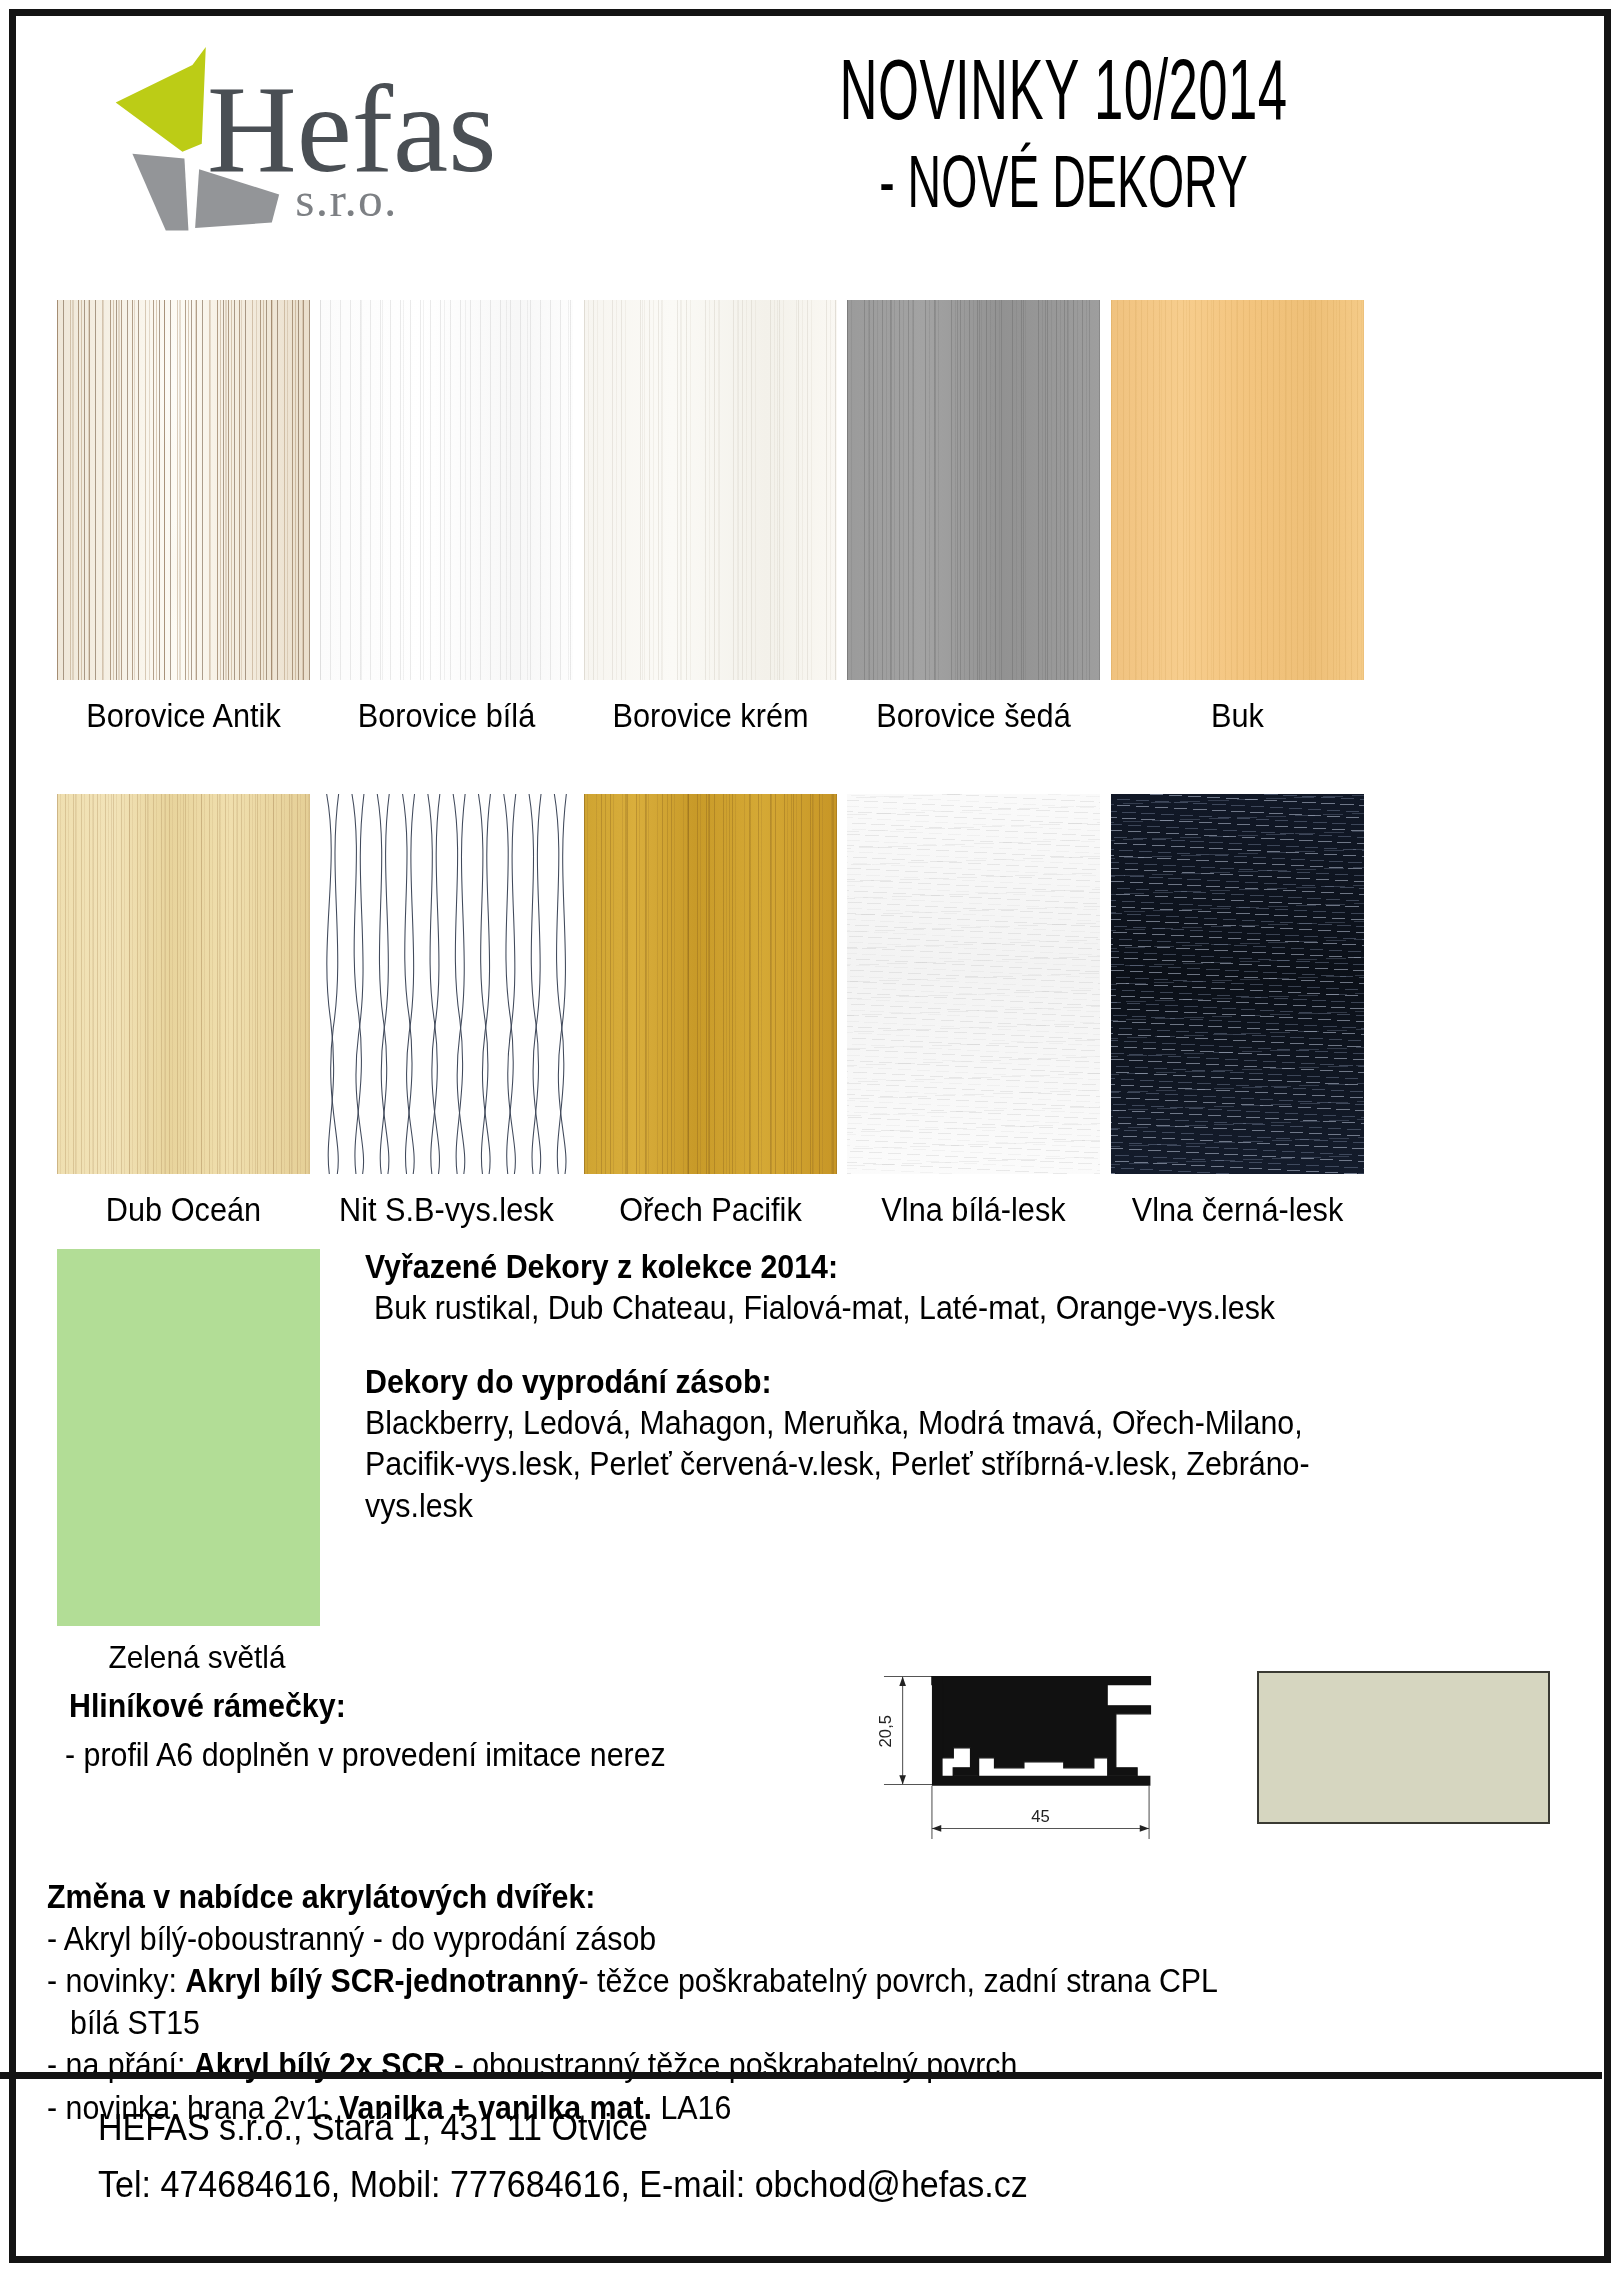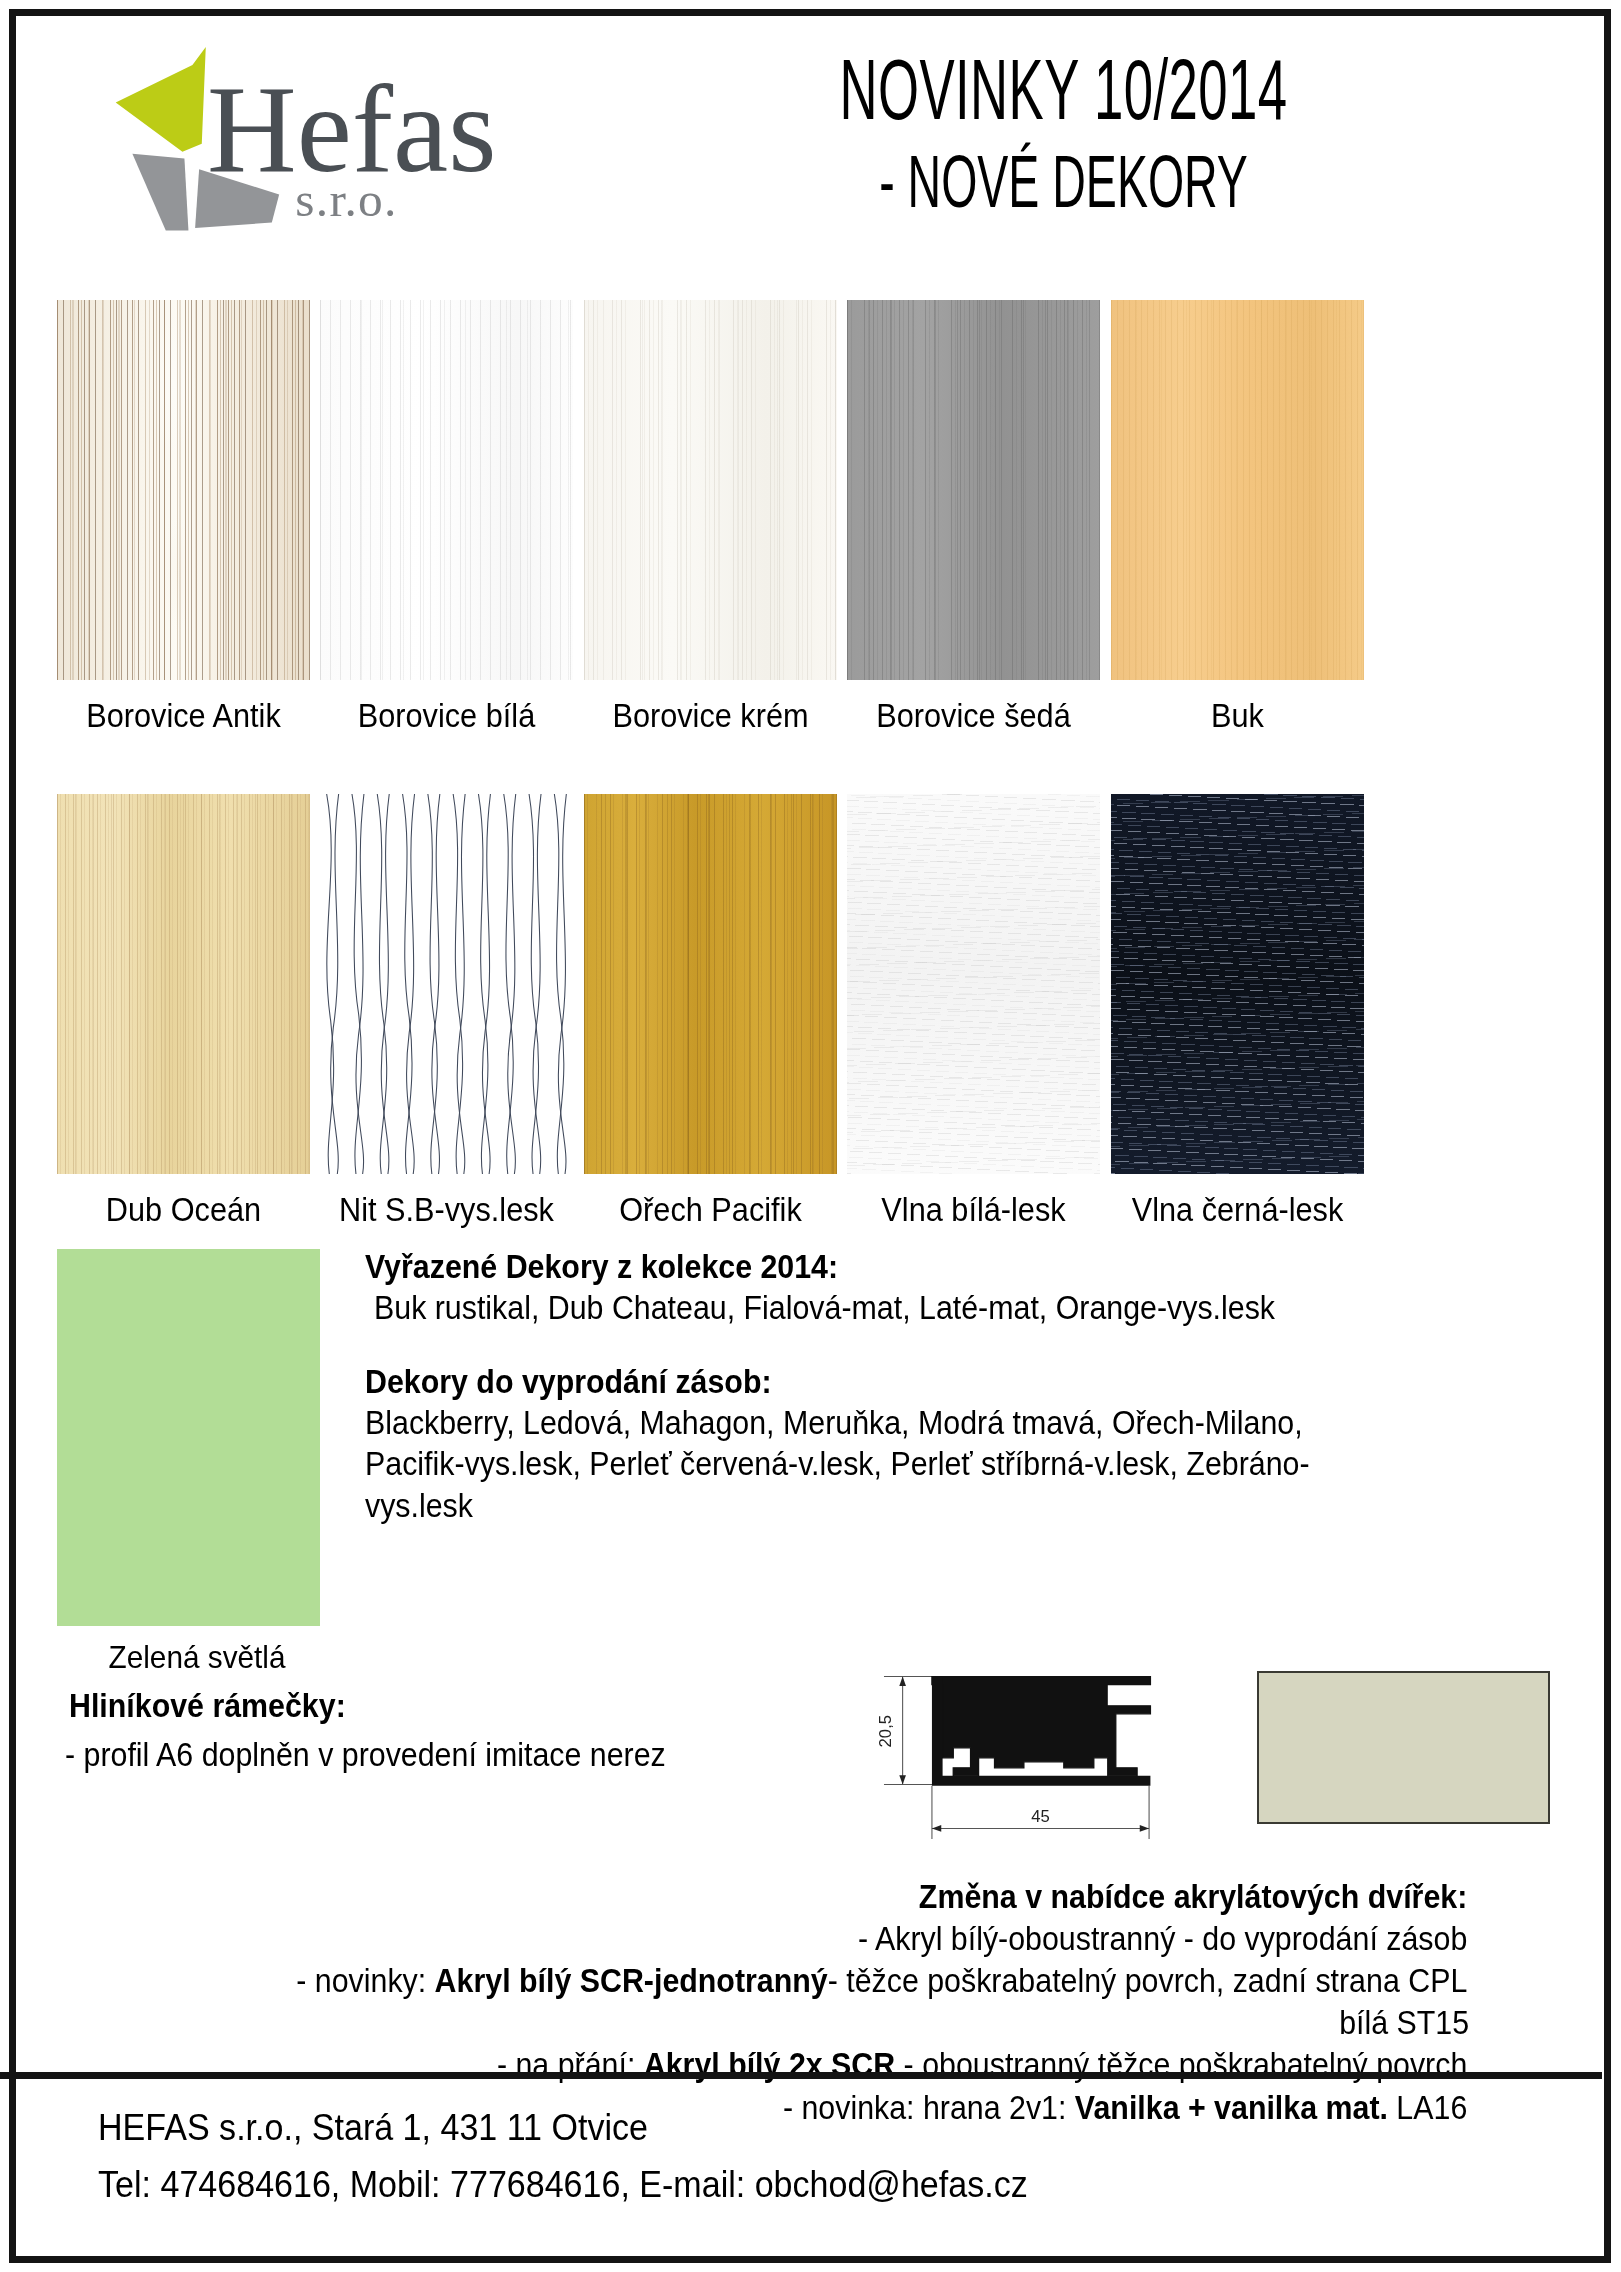--- a/index.html
+++ b/index.html
@@ -211,21 +211,21 @@
   .alu-color{
     position:absolute;left:1240px;top:1654px;
     width:293px;height:153px;
     background:#d6d6c0;
     border:2px solid #3a3a33;
     box-sizing:border-box;
   }
 
   
   .acryl{
-    position:absolute;left:39px;top:1860px;width:1534px;text-align:right;
+    position:absolute;left:30px;top:1860px;width:1534px;
   }
   .acryl h3{
     margin:0;font-size:33px;font-weight:bold;line-height:1.24;
     transform:scaleX(0.92);transform-origin:left center;
     white-space:nowrap;
   }
   .acryl p{
     margin:0;font-size:33px;line-height:1.28;
     transform:scaleX(0.92);transform-origin:left center;
   }

